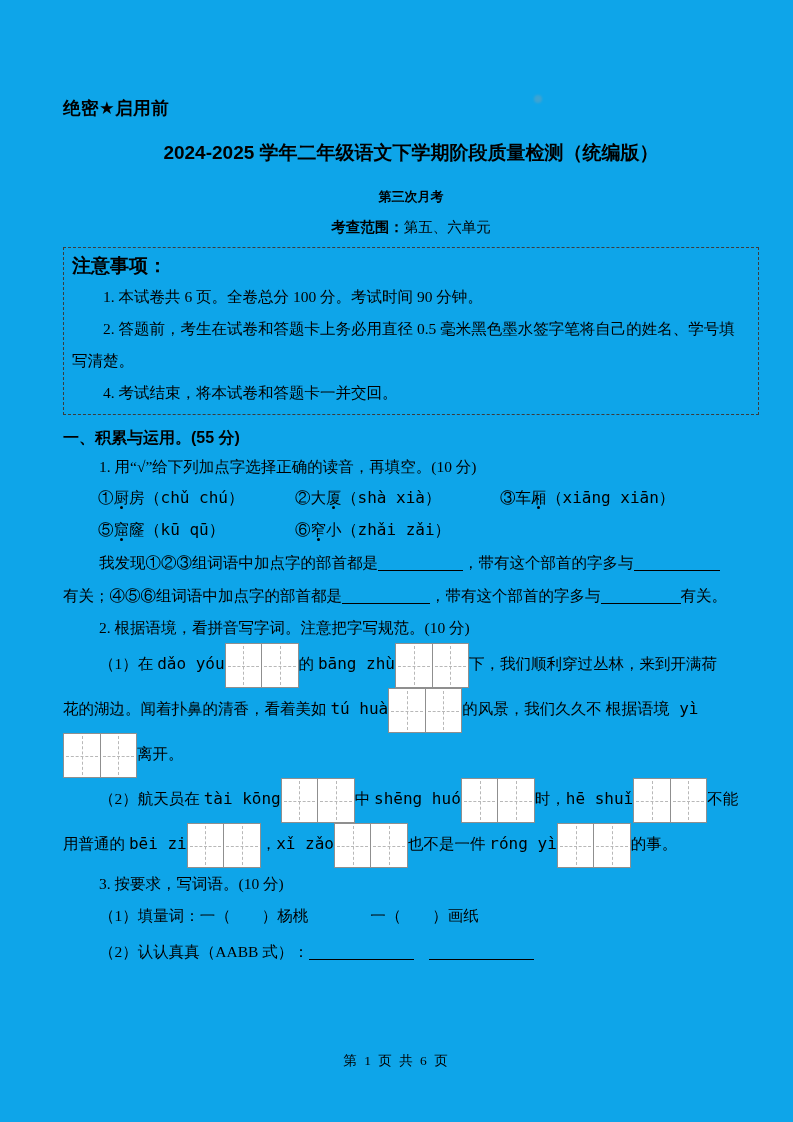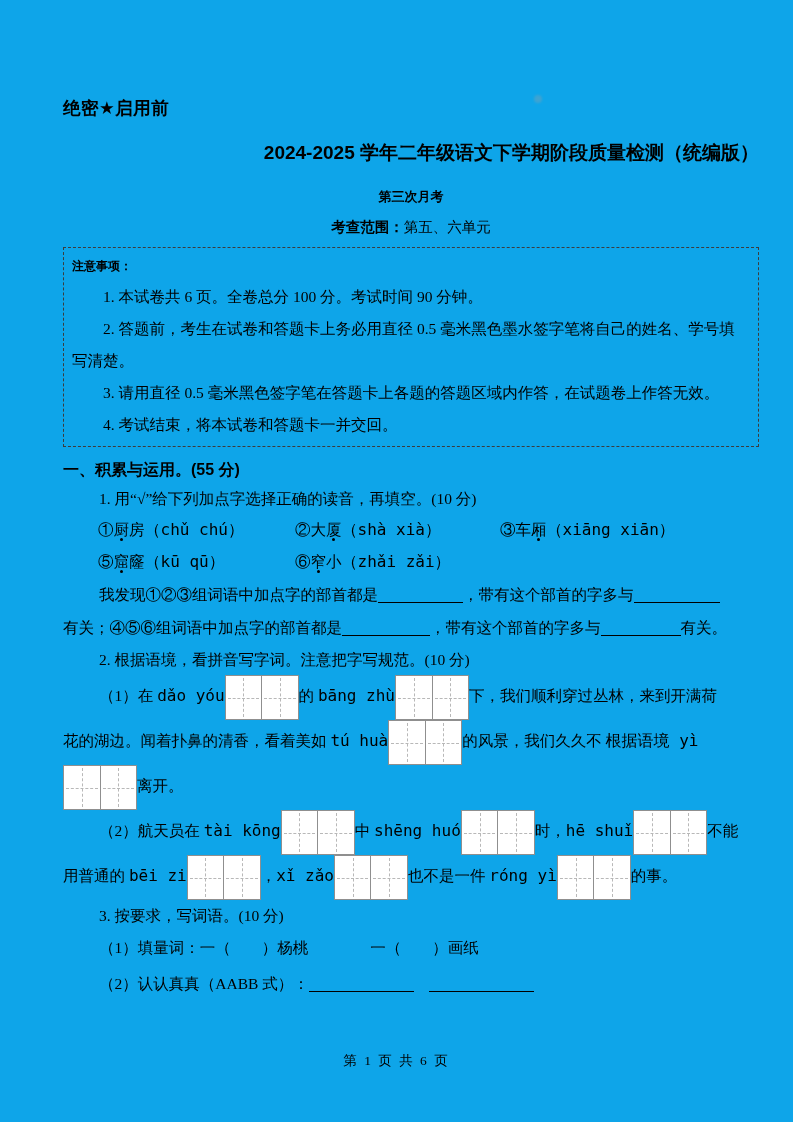--- a/index.html
+++ b/index.html
@@ -9,30 +9,30 @@
     margin:0 auto;
     background:#0ea5e9;
     font-family:"Liberation Serif","DejaVu Serif",serif;
     font-size:15.5px;color:#000;
     box-sizing:border-box;
     padding:96px 34px 0 63px;
     overflow:hidden;
   }
   .hd{font-family:"Liberation Sans","DejaVu Sans",sans-serif;font-weight:bold;}
   .confidential{font-size:17.5px;letter-spacing:.5px;}
-  .title{text-align:right;font-size:19px;margin-top:20px;}
+  .title{text-align:center;font-size:19px;margin-top:20px;}
   .subtitle{text-align:center;font-size:13px;margin-top:22px;}
   .scope{text-align:center;font-size:14.5px;margin-top:12px;}
   .scope .lbl{font-weight:bold;}
   .notice{
     margin-top:10px;
     border:1.5px dashed #3c3c3c;
     padding:3px 8px 5px 8px;
   }
-  .notice .nhead{font-size:12px;line-height:30px;}
+  .notice .nhead{font-size:19px;line-height:30px;}
   .notice p{margin:0;text-indent:2em;line-height:32px;}
   .sec-head{font-size:16px;margin-top:10px;line-height:26px;}
   .para{line-height:31px;margin:0;}
   .indent{padding-left:36px;}
   .opt-row{display:grid;grid-template-columns:197px 205px 1fr;padding-left:35px;line-height:32px;}
   .fill-line{line-height:33px;}
   .boxline{line-height:42px;}
   .boxline span, .fill-line span{white-space:pre;}
   .py{font-family:"DejaVu Sans Mono",monospace;font-size:16px;}
   .dotted{position:relative;}
@@ -82,21 +82,20 @@
   <div class="subtitle hd">第三次月考</div>
 
   <div class="scope">
     <span class="lbl">考查范围：</span><span>第五、六单元</span>
   </div>
 
   <div class="notice">
     <div class="nhead hd">注意事项：</div>
     <p>1. 本试卷共 6 页。全卷总分 100 分。考试时间 90 分钟。</p>
     <p>2. 答题前，考生在试卷和答题卡上务必用直径 0.5 毫米黑色墨水签字笔将自己的姓名、学号填写清楚。</p>
-    <p>3. 请用直径 0.5 毫米黑色签字笔在答题卡上各题的答题区域内作答，在试题卷上作答无效。</p>
     <p>4. 考试结束，将本试卷和答题卡一并交回。</p>
   </div>
 
   <div class="sec-head hd">一、积累与运用。(55 分)</div>
 
   <p class="para indent">1. 用“√”给下列加点字选择正确的读音，再填空。(10 分)</p>
 
   <div class="opt-row">
     <div><span>①</span><span class="dotted">厨</span><span>房</span><span class="py">（chǔ chú）</span></div>
     <div><span>②大</span><span class="dotted">厦</span><span class="py">（shà xià）</span></div>

